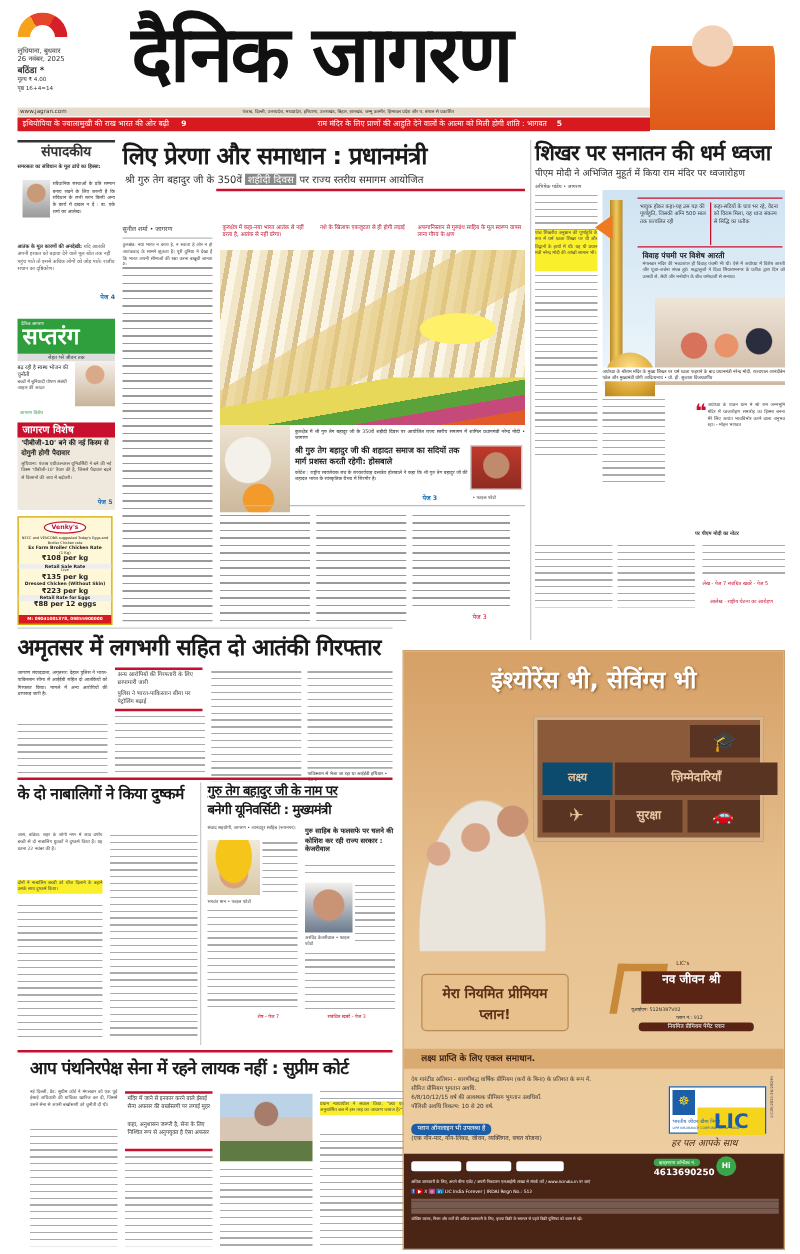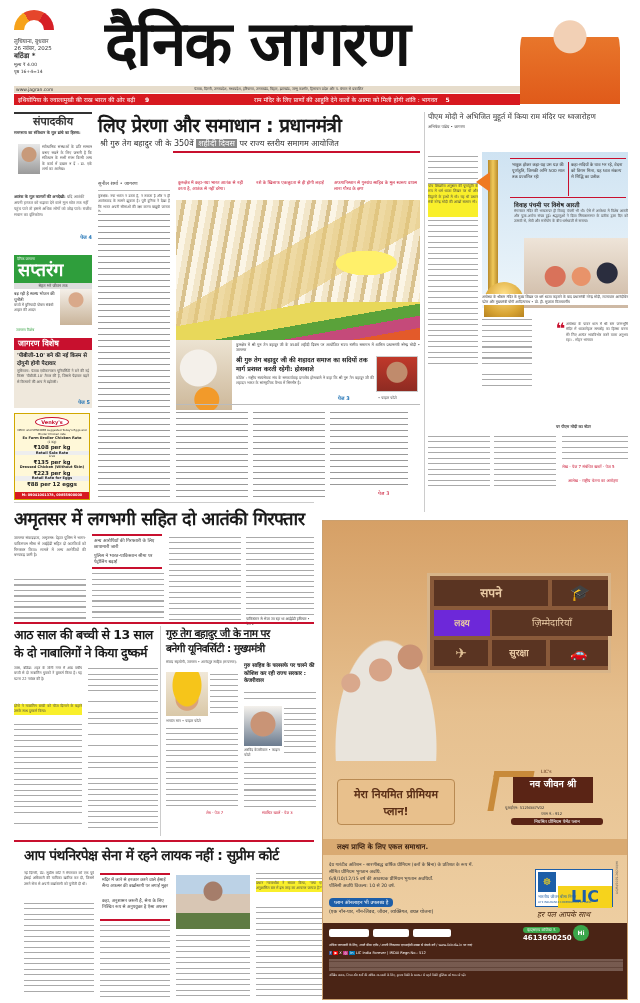--- a/index.html
+++ b/index.html
@@ -128,20 +128,21 @@
   <div class="abs" style="left:78px;top:292px;width:244px;height:1px;background:#bbb;"></div>
   <div class="abs lines" style="left:78px;top:298px;width:72px;height:88px;"></div>
   <div class="abs lines" style="left:155px;top:298px;width:72px;height:88px;"></div>
   <div class="abs lines" style="left:232px;top:298px;width:78px;height:76px;"></div>
   <div class="abs by" style="left:280px;top:378px;color:#c8102e;">पेज 3</div>
 </div>
 
 <div class="abs" style="left:424px;top:112px;width:1px;height:400px;background:#ccc;"></div>
 
 <div class="abs" style="left:428px;top:112px;width:200px;height:400px;">
+  <div class="hdl" style="font-size:17px;line-height:22px;white-space:nowrap;">शिखर पर सनातन की धर्म ध्वजा</div>
   <div style="font-size:7.4px;line-height:10px;white-space:nowrap;color:#333;">पीएम मोदी ने अभिजित मुहूर्त में किया राम मंदिर पर ध्वजारोहण</div>
   <div class="by" style="margin-top:2px;font-size:4px;">अभिषेक पांडेय • जागरण</div>
   <div class="abs lines-light" style="left:0;top:42px;width:50px;height:30px;"></div>
   <div class="abs txt hl" style="left:0;top:72px;width:50px;font-size:3.6px;line-height:5.4px;height:33px;overflow:hidden;">पांच शिखरीय अनुष्ठान की पूर्णाहुति के रूप में धर्म ध्वजा शिखर पर थी और विद्वानों के हाथों में थी। यह थी प्रधान मंत्री नरेन्द्र मोदी की आंखों सामान भी।</div>
   <div class="abs lines-light" style="left:0;top:106px;width:50px;height:146px;"></div>
   <div class="abs" style="left:54px;top:40px;width:146px;height:156px;background:linear-gradient(#cfe3f2,#eef6fb);"></div>
   <div class="abs" style="left:60px;top:48px;width:10px;height:140px;background:linear-gradient(90deg,#b88a2a,#f0c95a,#b88a2a);"></div>
   <div class="abs" style="left:48px;top:60px;width:0;height:0;border-top:10px solid transparent;border-bottom:10px solid transparent;border-right:14px solid #ef7a22;"></div>
   <div class="abs" style="left:56px;top:170px;width:40px;height:40px;border-radius:50% 50% 0 0;background:radial-gradient(circle at 50% 30%,#ffe08a,#d7a332 60%,#a8741a);"></div>
   <div class="abs" style="left:82px;top:46px;width:116px;height:40px;border-top:1px solid #c8102e;border-bottom:1px solid #c8102e;">
@@ -176,21 +177,20 @@
   <div class="abs bullet" style="left:80px;top:48px;width:68px;font-size:4.6px;line-height:6.4px;">पुलिस ने भारत-पाकिस्तान सीमा पर पेट्रोलिंग बढ़ाई</div>
   <div class="abs rule" style="left:78px;top:62px;width:70px;height:1.5px;"></div>
   <div class="abs lines-light" style="left:78px;top:66px;width:72px;height:54px;"></div>
   <div class="abs lines-light" style="left:155px;top:30px;width:72px;height:90px;"></div>
   <div class="abs lines-light" style="left:232px;top:30px;width:68px;height:80px;"></div>
   <div class="abs" style="left:232px;top:112px;width:68px;font-size:3.6px;line-height:5px;color:#333;">पाकिस्तान से भेजा जा रहा था आईईडी हथियार • पेज 2</div>
 </div>
 
 <div class="abs" style="left:14px;top:622px;width:300px;height:2px;background:#c8102e;"></div>
 <div class="abs" style="left:14px;top:626px;width:146px;height:210px;">
-  <div class="hdl" style="font-size:12.5px;line-height:18px;white-space:nowrap;">आठ साल की बच्ची से 13 साल</div>
   <div class="hdl" style="font-size:12.5px;line-height:18px;white-space:nowrap;">के दो नाबालिगों ने किया दुष्कर्म</div>
   <div class="abs txt" style="left:0;top:40px;width:68px;font-size:3.6px;line-height:5.4px;height:38px;overflow:hidden;">जास, बठिंडा: शहर के जोगी नगर में आठ वर्षीय बच्ची से दो नाबालिग युवकों ने दुष्कर्म किया है। यह घटना 22 नवंबर की है।</div>
   <div class="abs txt hl" style="left:0;top:78px;width:68px;font-size:3.6px;line-height:5.4px;">दोनों ने नाबालिग बच्ची को चीज दिलाने के बहाने उसके साथ दुष्कर्म किया।</div>
   <div class="abs lines-light" style="left:0;top:96px;width:68px;height:110px;"></div>
   <div class="abs lines-light" style="left:74px;top:40px;width:70px;height:166px;"></div>
 </div>
 <div class="abs" style="left:160px;top:626px;width:1px;height:210px;background:#ccc;"></div>
 
 <div class="abs" style="left:166px;top:626px;width:150px;height:210px;">
   <div class="hdl" style="font-size:10.5px;line-height:15px;white-space:nowrap;text-decoration:underline;">गुरु तेग बहादुर जी के नाम पर</div>
@@ -221,25 +221,25 @@
   <div class="abs rule" style="left:76px;top:76px;width:70px;height:1.5px;"></div>
   <div class="abs lines-light" style="left:76px;top:80px;width:70px;height:74px;"></div>
   <div class="abs" style="left:152px;top:32px;width:74px;height:54px;background:radial-gradient(ellipse at 50% 30%,#a57d6a 0 9px,transparent 10px),linear-gradient(180deg,#bcd2e6 0 35%,#d8c6b4 35% 70%,#5f7b43 70%);"></div>
   <div class="abs lines-light" style="left:152px;top:90px;width:74px;height:64px;"></div>
   <div class="abs lines-light" style="left:232px;top:28px;width:68px;height:10px;"></div>
   <div class="abs txt hl" style="left:232px;top:38px;width:68px;font-size:3.6px;line-height:5.4px;">प्रधान न्यायाधीश ने सवाल किया, "क्या एक अनुशासित बल में इस तरह का आचरण जायज है?"</div>
   <div class="abs lines-light" style="left:232px;top:62px;width:68px;height:92px;"></div>
 </div>
 
 <div class="abs" style="left:322px;top:520px;width:306px;height:480px;background:linear-gradient(180deg,#d6a066 0%,#e6c08f 40%,#f0d3a8 100%);border:1px solid #caa070;overflow:hidden;">
+  <div style="text-align:center;font-size:19px;font-weight:bold;color:#fff;line-height:34px;text-shadow:1px 1px 2px #8a5a2a;margin-top:6px;">इंश्योरेंस भी, सेविंग्स भी</div>
   <div class="abs" style="left:104px;top:52px;width:184px;height:100px;background:#8a5a3a;border:3px solid #d8b58a;">
-    <div class="abs" style="left:4px;top:4px;width:114px;height:26px;background:#5a3422;color:#e8c9a4;font-size:12px;font-weight:bold;text-align:center;line-height:26px;">सपने</div>
     <div class="abs" style="left:122px;top:4px;width:56px;height:26px;background:#5a3422;color:#e3c397;font-size:16px;text-align:center;line-height:26px;">🎓</div>
-    <div class="abs" style="left:4px;top:34px;width:56px;height:26px;background:#6d28d9;color:#e8c9a4;font-size:9px;font-weight:bold;text-align:center;line-height:26px;">लक्ष्य</div>
-    <div class="abs" style="left:62px;top:34px;width:120px;height:26px;background:#5a3422;color:#e8c9a4;font-size:9.5px;font-weight:normal;text-align:center;line-height:26px;">ज़िम्मेदारियाँ</div>
+    <div class="abs" style="left:4px;top:34px;width:56px;height:26px;background:#0c4a6e;color:#e8c9a4;font-size:9px;font-weight:bold;text-align:center;line-height:26px;font-family:Liberation Mono, monospace;">लक्ष्य</div>
+    <div class="abs" style="left:62px;top:34px;width:130px;height:26px;background:#5a3422;color:#e8c9a4;font-size:9.5px;font-weight:bold;text-align:center;line-height:26px;">ज़िम्मेदारियाँ</div>
     <div class="abs" style="left:4px;top:64px;width:54px;height:26px;background:#5a3422;color:#e3c397;font-size:14px;text-align:center;line-height:26px;">✈</div>
     <div class="abs" style="left:62px;top:64px;width:54px;height:26px;background:#5a3422;color:#e8c9a4;font-size:9.5px;font-weight:bold;text-align:center;line-height:26px;">सुरक्षा</div>
     <div class="abs" style="left:120px;top:64px;width:58px;height:26px;background:#5a3422;color:#e3c397;font-size:14px;text-align:center;line-height:26px;">🚗</div>
   </div>
   <div class="abs" style="left:8px;top:110px;width:110px;height:130px;background:
       radial-gradient(circle at 72% 20%,#c99274 0 12px,transparent 13px),
       radial-gradient(circle at 45% 30%,#d7a488 0 11px,transparent 12px),
       radial-gradient(circle at 18% 40%,#d9a88c 0 9px,transparent 10px),
       radial-gradient(ellipse at 50% 90%,#e9e4dc 0 50px,transparent 51px);"></div>
   <div class="abs" style="left:168px;top:250px;width:126px;height:62px;">

